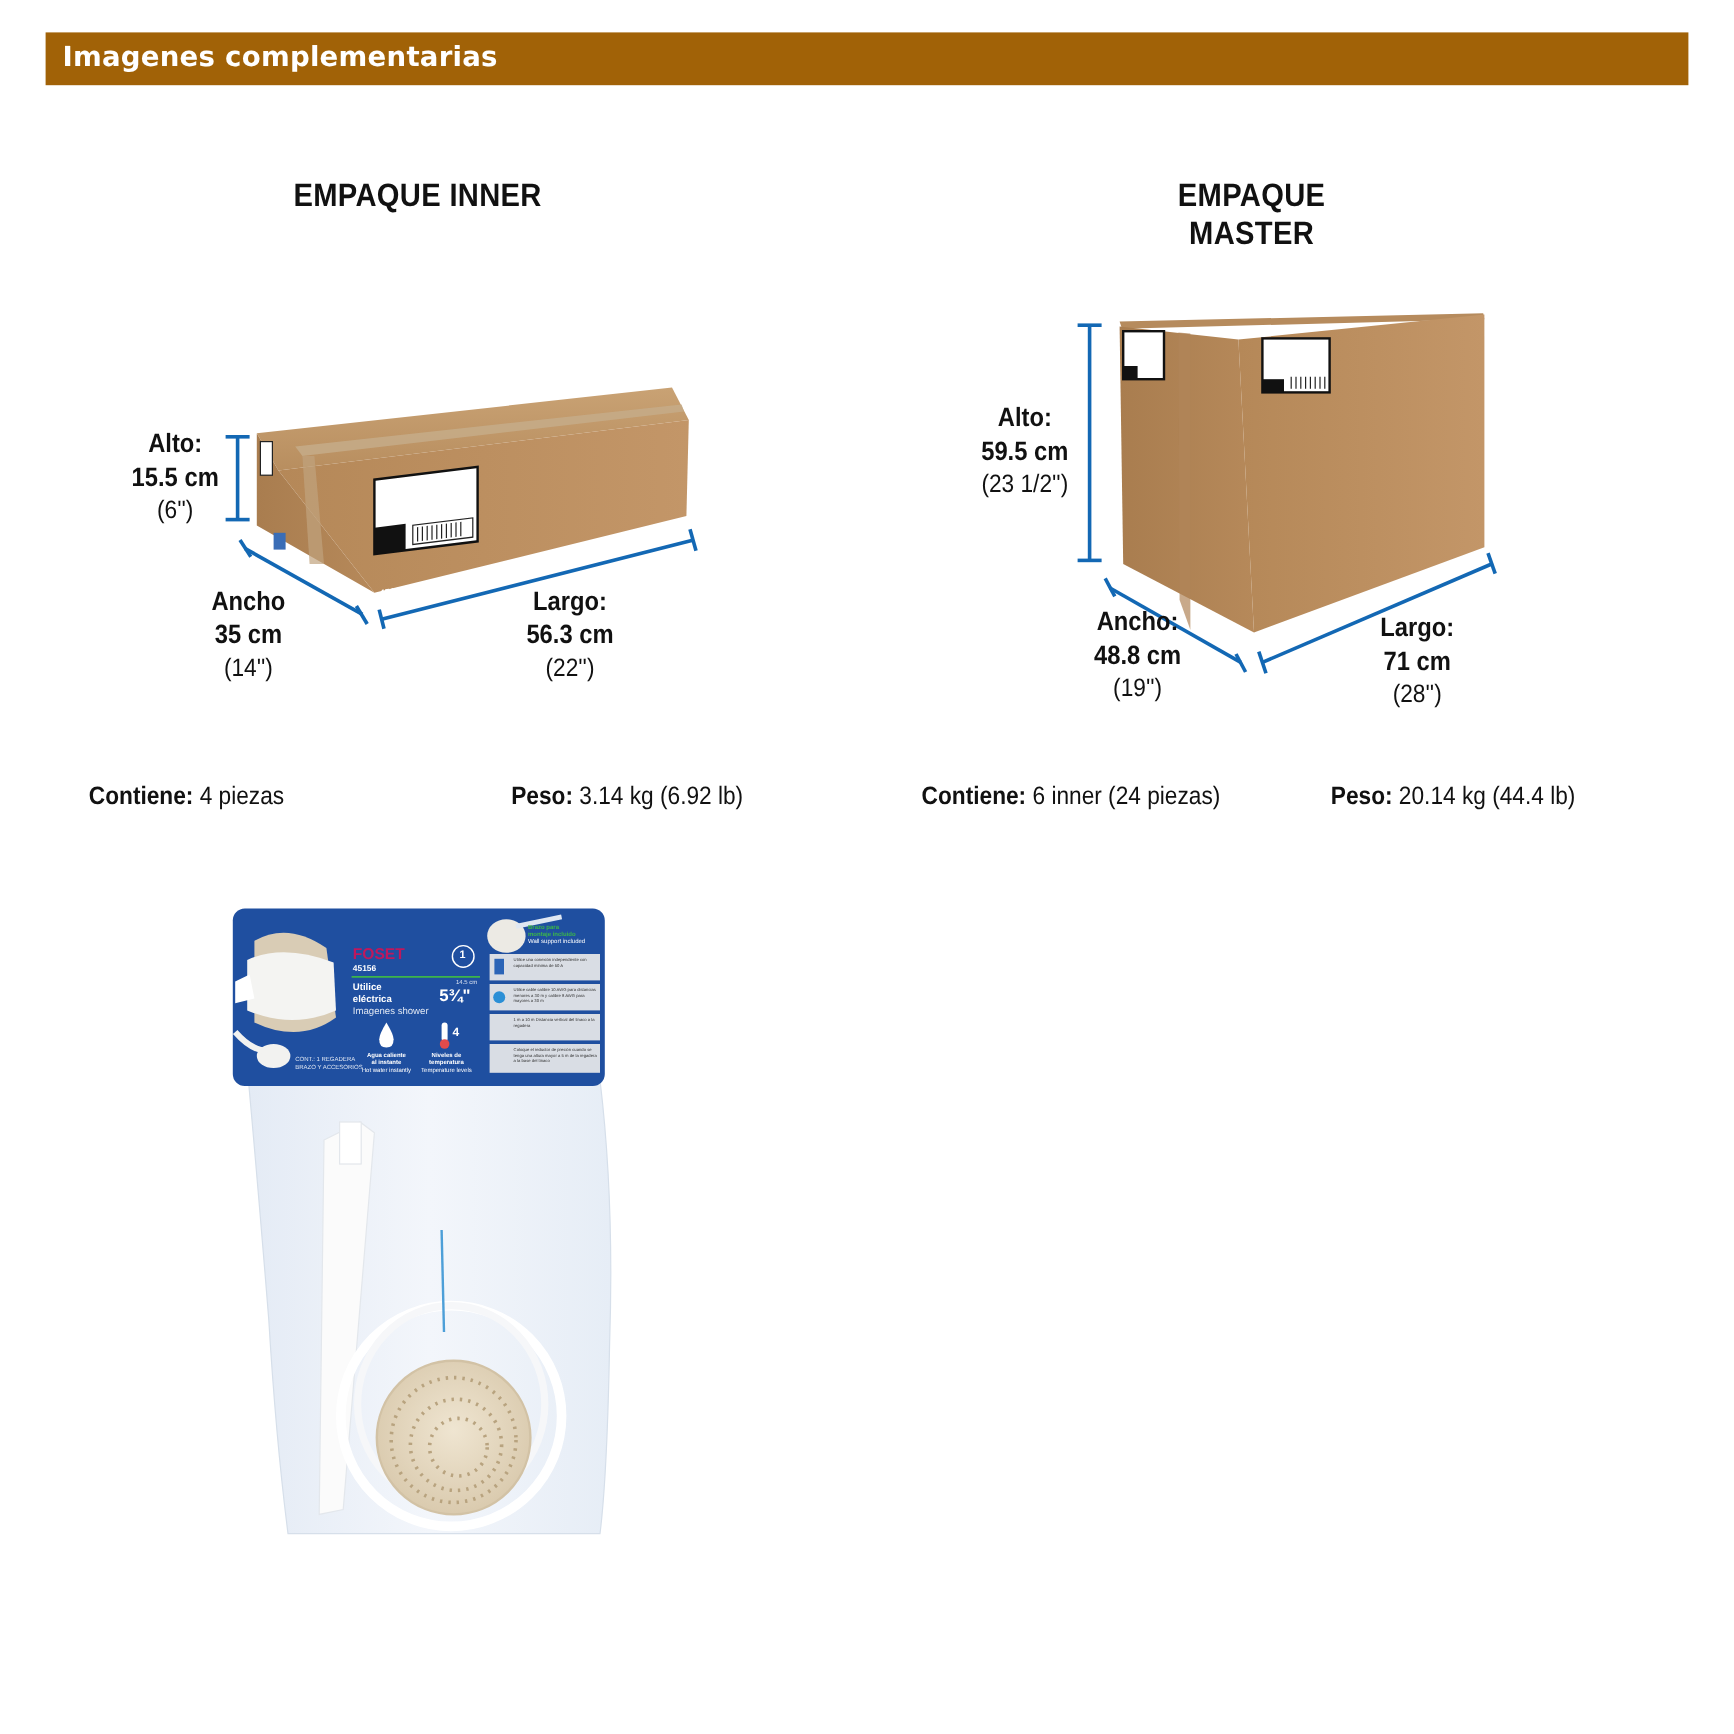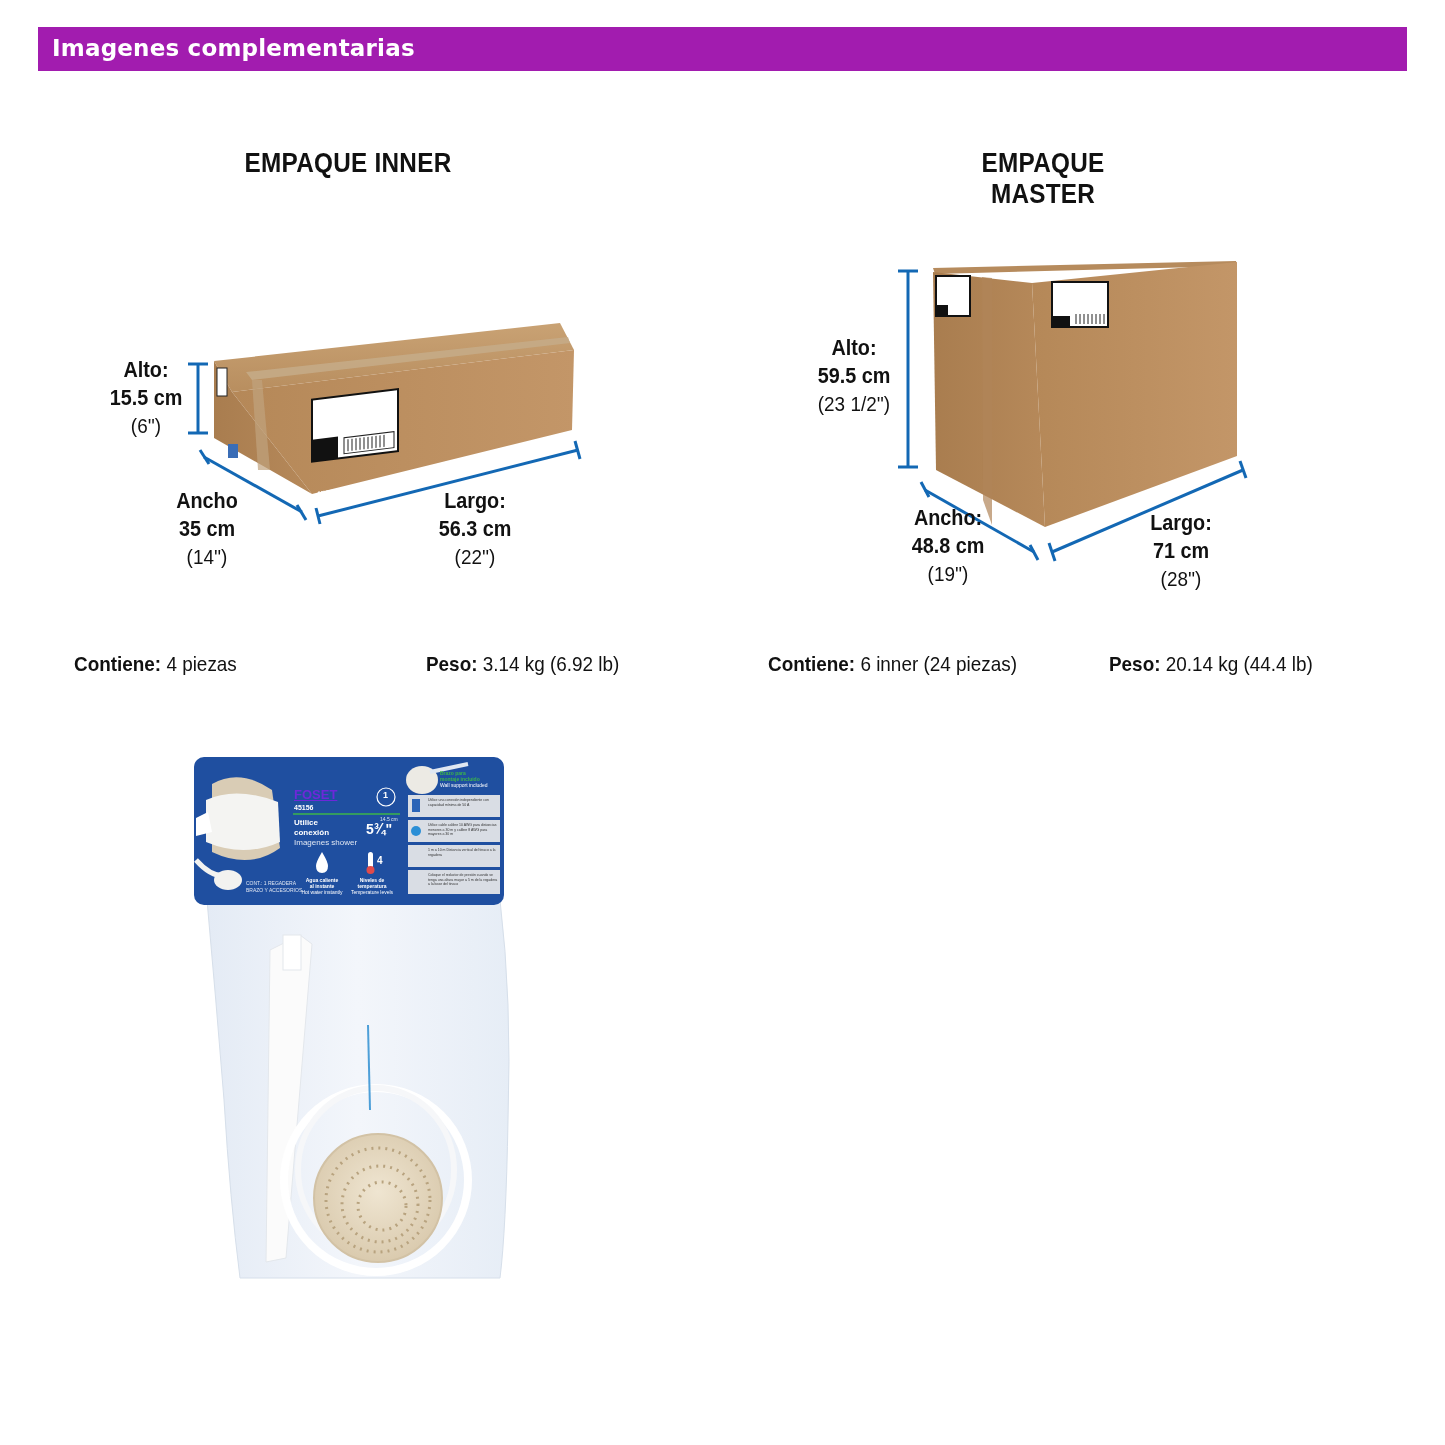--- a/index.html
+++ b/index.html
@@ -1,21 +1,21 @@
 <!DOCTYPE html>
 <html><head>
   <meta charset="utf-8">
   <style>
     * { box-sizing: border-box; margin: 0; padding: 0; }
     html, body { width: 1445px; height: 1445px; background: #ffffff; overflow: hidden; }
     body { position: relative; font-family: "Liberation Sans", "DejaVu Sans", sans-serif; color: #111; }
 
     .header-bar {
       position: absolute; left: 38px; top: 27px; width: 1369px; height: 44px;
-      background: #a21caf;
+      background: #a16207;
     }
     .header-title {
       position: absolute; left: 14px; top: 8px;
       color: #fff; font-family: "DejaVu Sans", sans-serif; font-weight: bold; font-size: 23px; letter-spacing: 0.2px;
     }
 
     .section-heading {
       position: absolute; font-family: "Liberation Sans", sans-serif; font-weight: bold;
       font-size: 27px; letter-spacing: 0.3px; transform: scaleX(0.9); transform-origin: center;
       text-align: center; color: #111;
@@ -200,24 +200,24 @@
     <circle cx="378" cy="1198" r="64" fill="url(#headGrad)" stroke="#d2c2a5" stroke-width="2"></circle>
     <g fill="none" stroke="#b8a37f" stroke-width="3" stroke-dasharray="2 5">
       <circle cx="378" cy="1200" r="52"></circle>
       <circle cx="380" cy="1204" r="38"></circle>
       <circle cx="382" cy="1206" r="24"></circle>
     </g>
   </g>
 </svg>
 
 <div class="pkg-card-text">
-  <div style="position:absolute; left:294px; top:787px; color:#6d28d9; font-weight:bold; font-size:13px;text-decoration:underline;">FOSET</div>
+  <div style="position:absolute; left:294px; top:787px; color:#be185d; font-weight:bold; font-size:13px;">FOSET</div>
   <div style="position:absolute; left:294px; top:804px; color:#fff; font-weight:bold; font-size:7px;">45156</div>
   <div style="position:absolute; left:294px; top:818px; color:#fff; font-weight:bold; font-size:8px;">Utilice</div>
-  <div style="position:absolute; left:294px; top:828px; color:#fff; font-weight:bold; font-size:8px;">conexión</div>
+  <div style="position:absolute; left:294px; top:828px; color:#fff; font-weight:bold; font-size:8px;">eléctrica</div>
   <div style="position:absolute; left:294px; top:838px; color:#dfe6f2; font-size:8px;">Imagenes shower</div>
   <div style="position:absolute; left:380px; top:816px; color:#dfe6f2; font-size:5px;">14.5 cm</div>
   <div style="position:absolute; left:366px; top:821px; color:#fff; font-weight:bold; font-size:14px;">5¾"</div>
   <div style="position:absolute; left:383px; top:790px; color:#fff; font-weight:bold; font-size:9px;">1</div>
   <div style="position:absolute; left:377px; top:855px; color:#fff; font-weight:bold; font-size:10px;">4</div>
   <div style="position:absolute; left:300px; top:877px; width:44px; text-align:center; color:#fff; font-weight:bold; font-size:5px; line-height:6px;">
     <span>Agua caliente</span><br><span>al instante</span><br><span style="font-weight:normal">Hot water instantly</span>
   </div>
   <div style="position:absolute; left:350px; top:877px; width:44px; text-align:center; color:#fff; font-weight:bold; font-size:5px; line-height:6px;">
     <span>Niveles de</span><br><span>temperatura</span><br><span style="font-weight:normal">Temperature levels</span>

